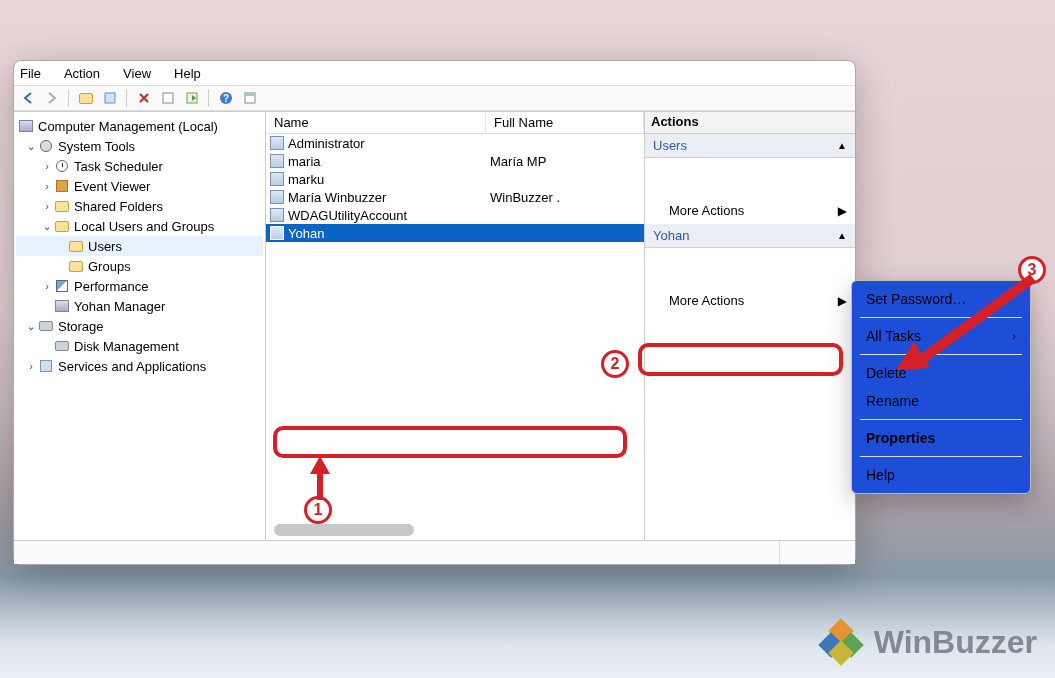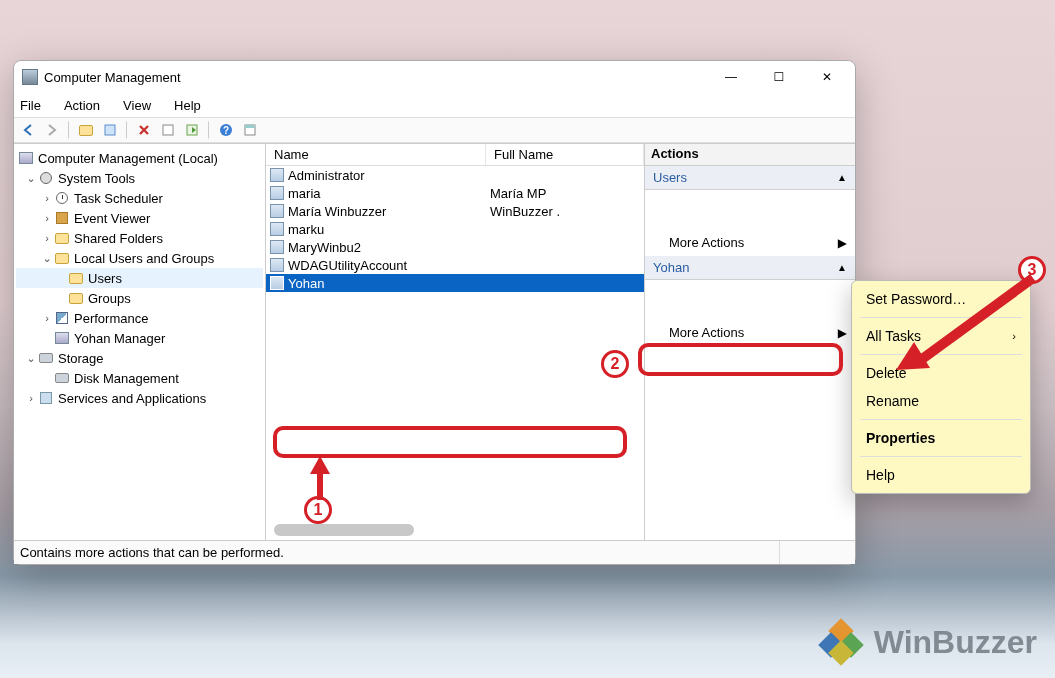--- a/index.html
+++ b/index.html
@@ -144,21 +144,21 @@
   font-size:13px; background:#fafafa;
 }
 .statusbar .s2 { margin-left:auto; width:70px; border-left:1px solid #ddd; height:100%; }
 
 
 .ctxmenu {
   position:absolute;
   left: 851px;
   top: 280px;
   width: 180px;
-  background:#fef9c3;
+  background:#1d4ed8;
   border:1px solid #bbb;
   border-radius:6px;
   box-shadow: 0 8px 24px rgba(0,0,0,0.25);
   padding: 4px 0;
 }
 .ctxmenu .mi {
   padding: 6px 14px; display:flex; align-items:center; justify-content:space-between; font-size:14px;
 }
 .ctxmenu .sep { height:1px; background:#ddd; margin:4px 8px; }
 .ctxmenu .bold { font-weight:700; }
@@ -193,29 +193,20 @@
 .cube { position:absolute; width:18px; height:18px; transform: rotate(45deg); }
 .cube.c1 { left:14px; top:0; background:#e49530; }
 .cube.c2 { left:4px; top:14px; background:#3e76b6; }
 .cube.c3 { left:24px; top:14px; background:#5aa453; }
 .cube.c4 { left:14px; top:22px; background:#c7b637; }
 </style>
 </head>
 <body>
 
 <div class="window">
-  <div class="titlebar">
-    <span class="title-icon"></span>
-    <span class="title-text">Computer Management</span>
-    <div class="winbtns">
-      <div class="winbtn">—</div>
-      <div class="winbtn">☐</div>
-      <div class="winbtn">✕</div>
-    </div>
-  </div>
 
   <div class="menubar">
     <span>File</span>
     <span>Action</span>
     <span>View</span>
     <span>Help</span>
   </div>
 
   <div class="toolbar">
     <div class="tbtn">
@@ -376,37 +367,30 @@
           <div class="list-row">
             <div class="cell name">
               <span class="user-ic"></span>
               <span>maria</span>
             </div>
             <div class="cell full">María MP</div>
           </div>
           <div class="list-row">
             <div class="cell name">
               <span class="user-ic"></span>
+              <span>marku</span>
+            </div>
+            <div class="cell full"></div>
+          </div>
+          <div class="list-row">
+            <div class="cell name">
+              <span class="user-ic"></span>
               <span>María Winbuzzer</span>
             </div>
             <div class="cell full">WinBuzzer .</div>
-          </div>
-          <div class="list-row">
-            <div class="cell name">
-              <span class="user-ic"></span>
-              <span>marku</span>
-            </div>
-            <div class="cell full"></div>
-          </div>
-          <div class="list-row">
-            <div class="cell name">
-              <span class="user-ic"></span>
-              <span>MaryWinbu2</span>
-            </div>
-            <div class="cell full"></div>
           </div>
           <div class="list-row">
             <div class="cell name">
               <span class="user-ic"></span>
               <span>WDAGUtilityAccount</span>
             </div>
             <div class="cell full"></div>
           </div>
           <div class="list-row selected">
             <div class="cell name">
@@ -435,21 +419,20 @@
       </div>
       <div class="actions-item">
         <span>More Actions</span>
         <span class="arrow">▶</span>
       </div>
     </div>
 
   </div>
 
   <div class="statusbar">
-    <span>Contains more actions that can be performed.</span>
     <span class="s2"></span>
   </div>
 </div>
 
 <div class="ctxmenu">
   <div class="mi">
     <span>Set Password…</span>
   </div>
   <div class="sep"></div>
   <div class="mi">

